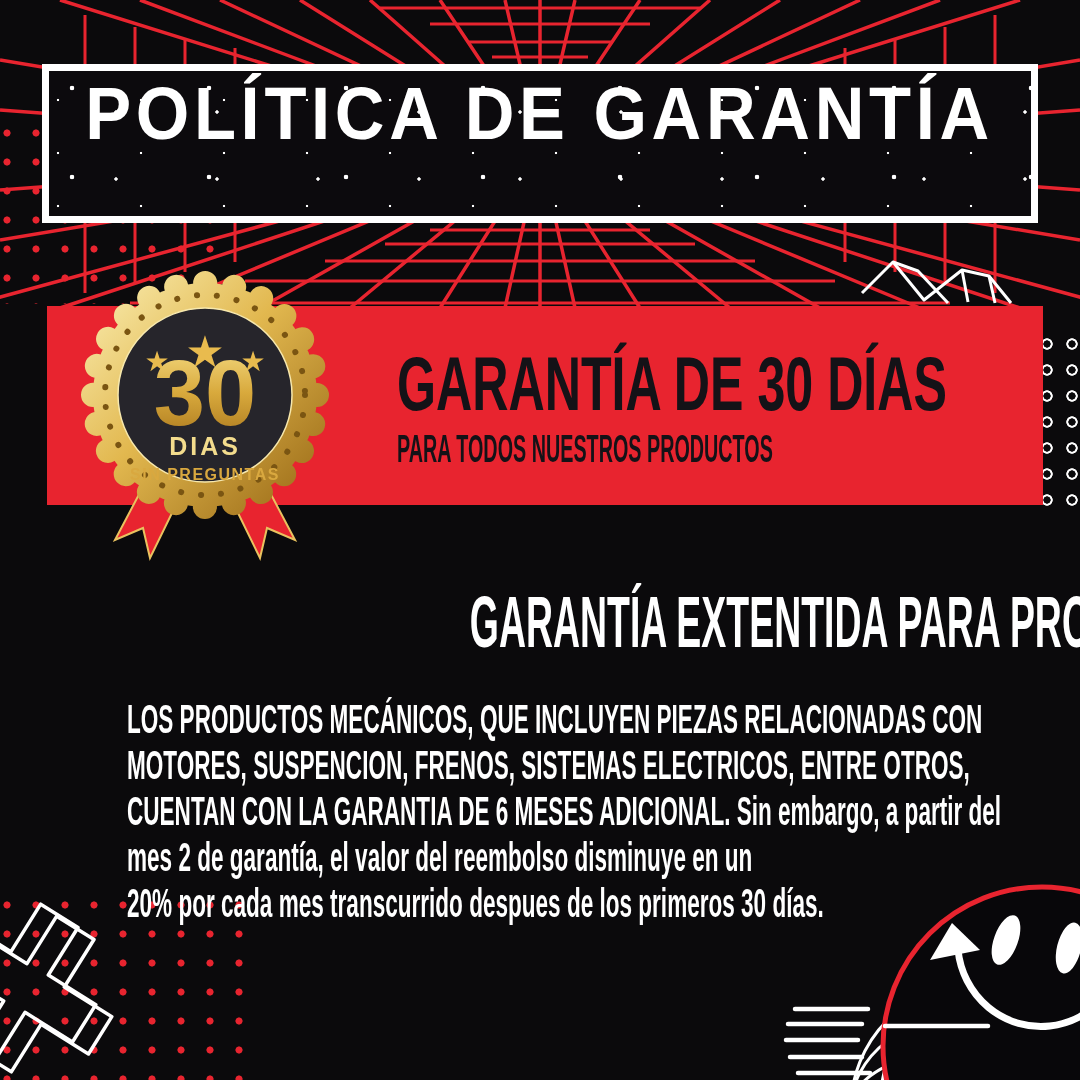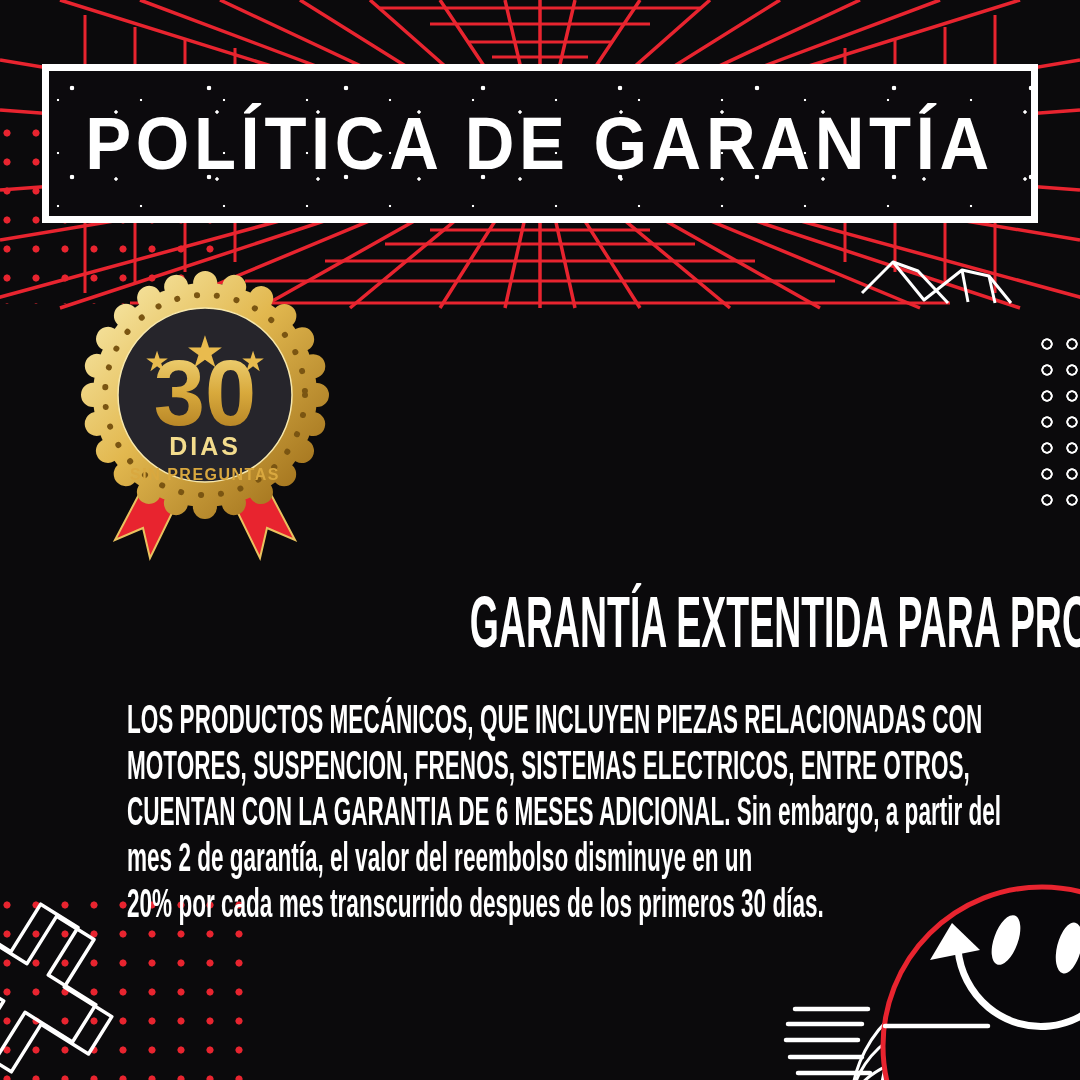--- a/index.html
+++ b/index.html
@@ -26,21 +26,21 @@
 
   
   .title-box{
     left:42px;top:64px;width:996px;height:159px;box-sizing:border-box;
     border:7px solid #ffffff;background-color:#0c0a0d;
     background-image:
       radial-gradient(circle at 23px 17px,#ffffff 2px,rgba(0,0,0,0) 2.6px),
       radial-gradient(circle at 67px 41px,#ffffff 1.4px,rgba(0,0,0,0) 2px),
       radial-gradient(circle at 9px 29px,#ffffff 1px,rgba(0,0,0,0) 1.6px);
     background-size:137px 89px,101px 67px,83px 53px;
-    display:flex;align-items:center;justify-content:center;
+    display:flex;align-items:flex-start;justify-content:center;
   }
   .title-text{
     color:#ffffff;font-size:74px;font-weight:700;letter-spacing:5px;
     white-space:nowrap;display:inline-block;transform:scaleX(.93);transform-origin:center center;
   }
 
   
   .banner{left:47px;top:306px;width:996px;height:199px;background:var(--accent-red,#e8242f);}
   .banner-title{
     left:350px;top:40px;color:var(--banner-text,#141217);font-weight:700;font-size:76px;
@@ -74,20 +74,24 @@
 
   <div class="abs dots-red" style="left:0;top:126px;width:226px;height:178px;"></div>
   <div class="abs dots-red" style="left:0;top:898px;width:258px;height:182px;"></div>
 
   <div class="abs rings-white" style="left:1040px;top:336px;width:44px;height:182px;"></div>
 
   <div class="abs title-box">
     <span class="title-text">POLÍTICA DE GARANTÍA</span>
   </div>
 
+  <div class="abs banner">
+    <div class="abs banner-title">GARANTÍA DE 30 DÍAS</div>
+    <div class="abs banner-sub">PARA TODOS NUESTROS PRODUCTOS</div>
+  </div>
 
   <svg class="abs deco-layer" width="1080" height="1080" viewBox="0 0 1080 1080">
 
     <g>
       <path class="whiteline" d="M862,293 L893,262 L924,300 L962,270 L989,276 L1011,303"></path>
       <path class="whiteline" d="M893,262 L918,271 L948,303"></path>
       <path class="whiteline" d="M962,270 L968,302"></path>
       <path class="whiteline" d="M989,276 L995,303"></path>
     </g>
 

